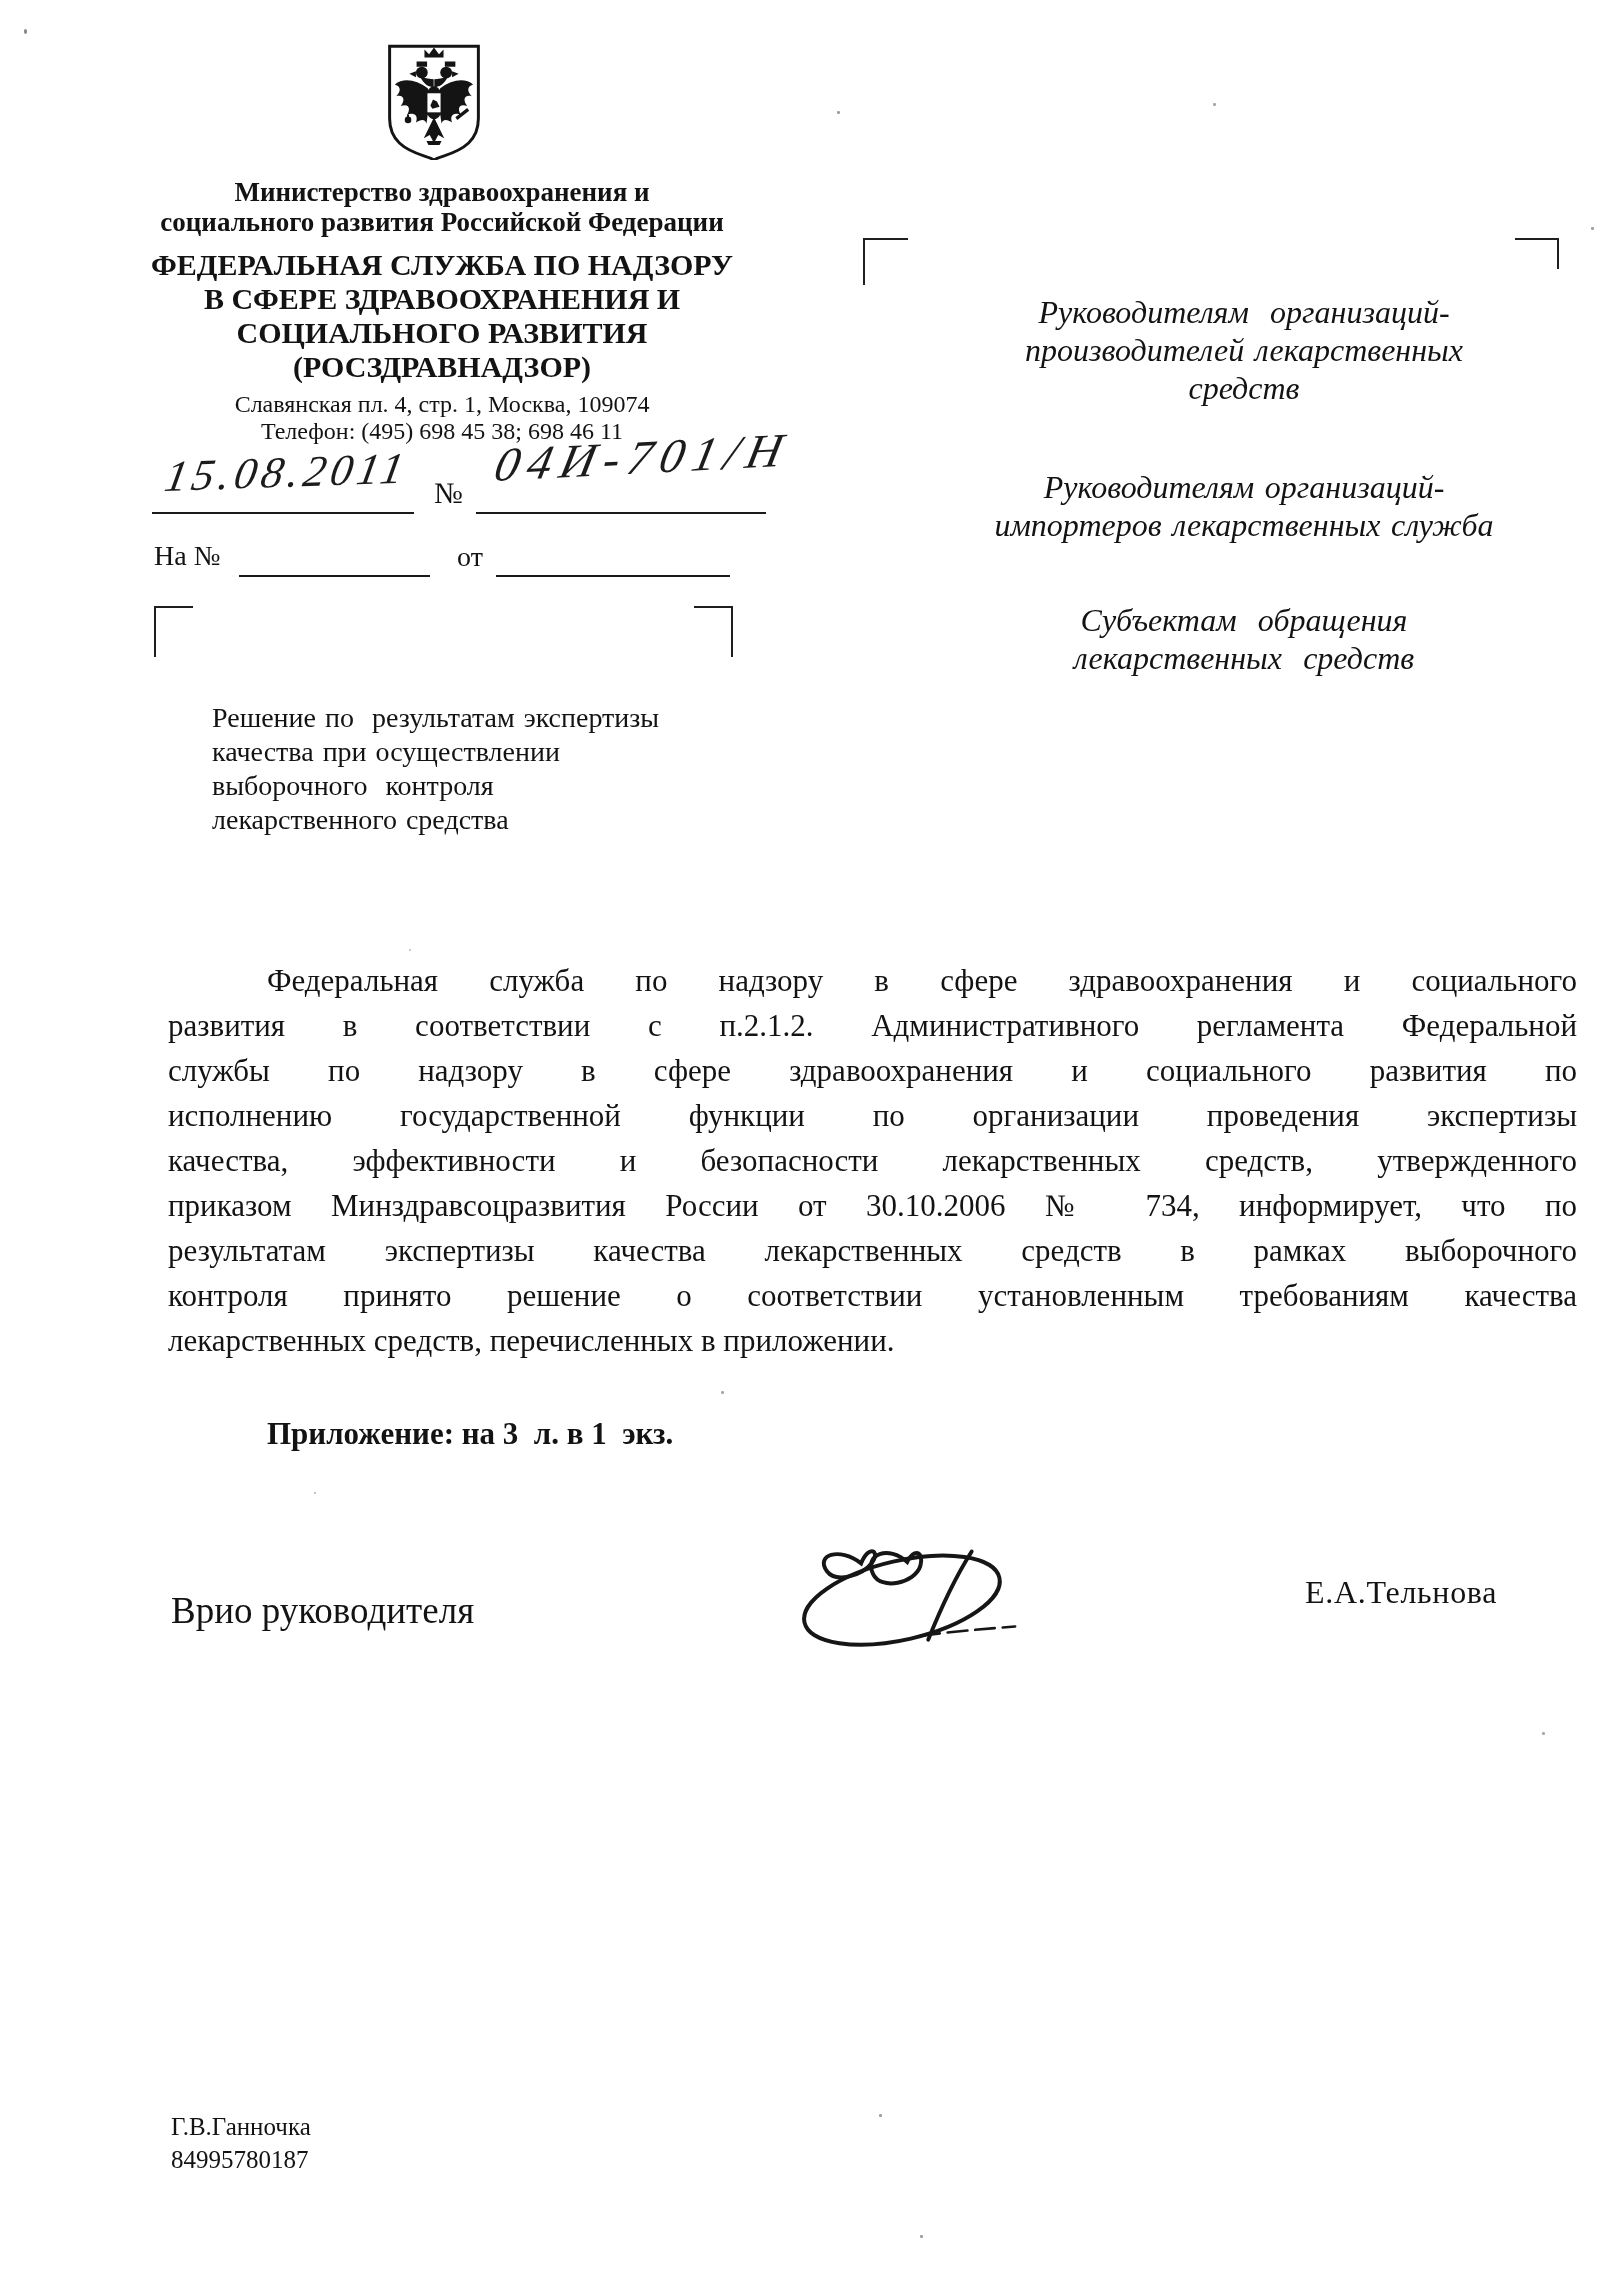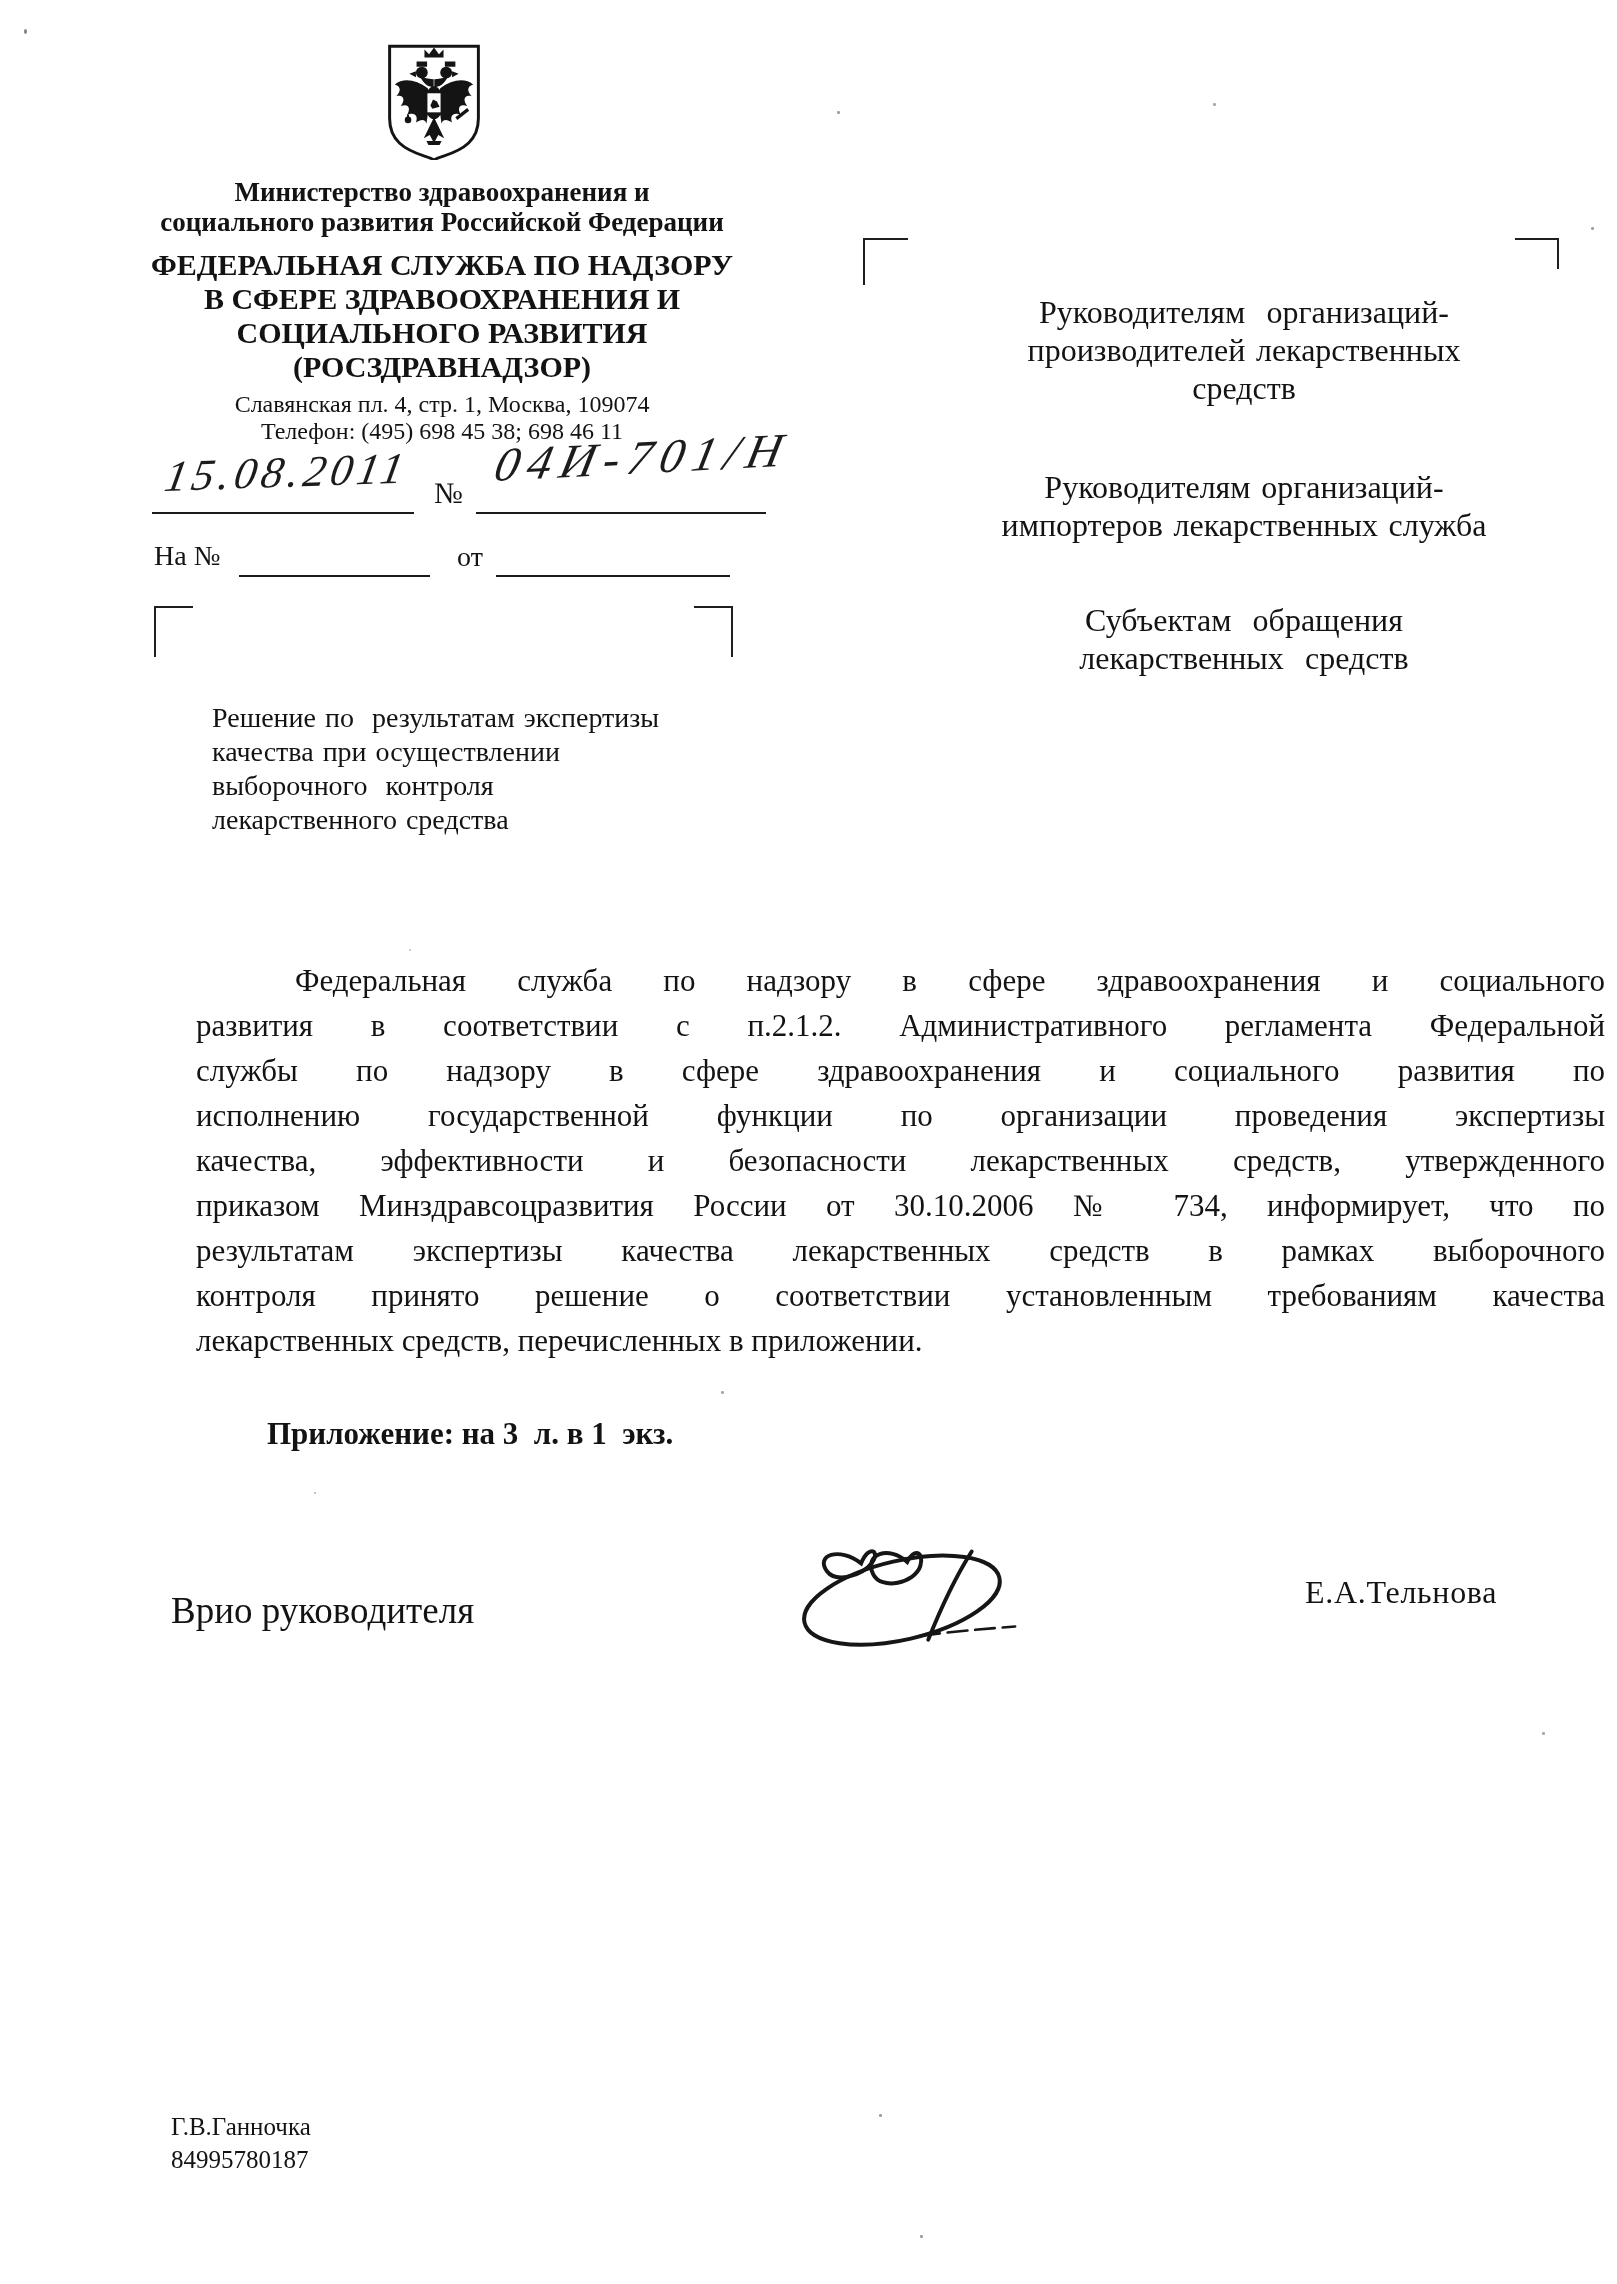--- a/index.html
+++ b/index.html
@@ -51,24 +51,24 @@
 
   
   #subject{left:212px;top:701px;width:594px;}
   .subject-line{font-size:28px;line-height:34px;white-space:pre;word-spacing:2px;}
 
   
   .recipient{left:871px;width:746px;text-align:center;}
   #recipient-1{top:293px;}
   #recipient-2{top:468px;}
   #recipient-3{top:601px;}
-  .recipient-line{font-size:32px;line-height:38px;white-space:pre;word-spacing:2.6px;}
-
-  
-  #body-text{left:168px;top:958px;width:1409px;margin-left:28px;}
+  .recipient-line{font-size:32px;line-height:38px;white-space:pre;word-spacing:2.6px;font-style:italic;}
+
+  
+  #body-text{left:168px;top:958px;width:1409px;}
   .body-line{
     font-size:31px;line-height:45px;
     text-align:justify;text-align-last:justify;
     white-space:normal;
   }
   .body-line.first{text-indent:99px;}
   .body-line.last{text-align-last:left;}
 
   #attachment{left:267px;top:1416px;font-size:31px;white-space:pre;font-weight:bold;}
 

